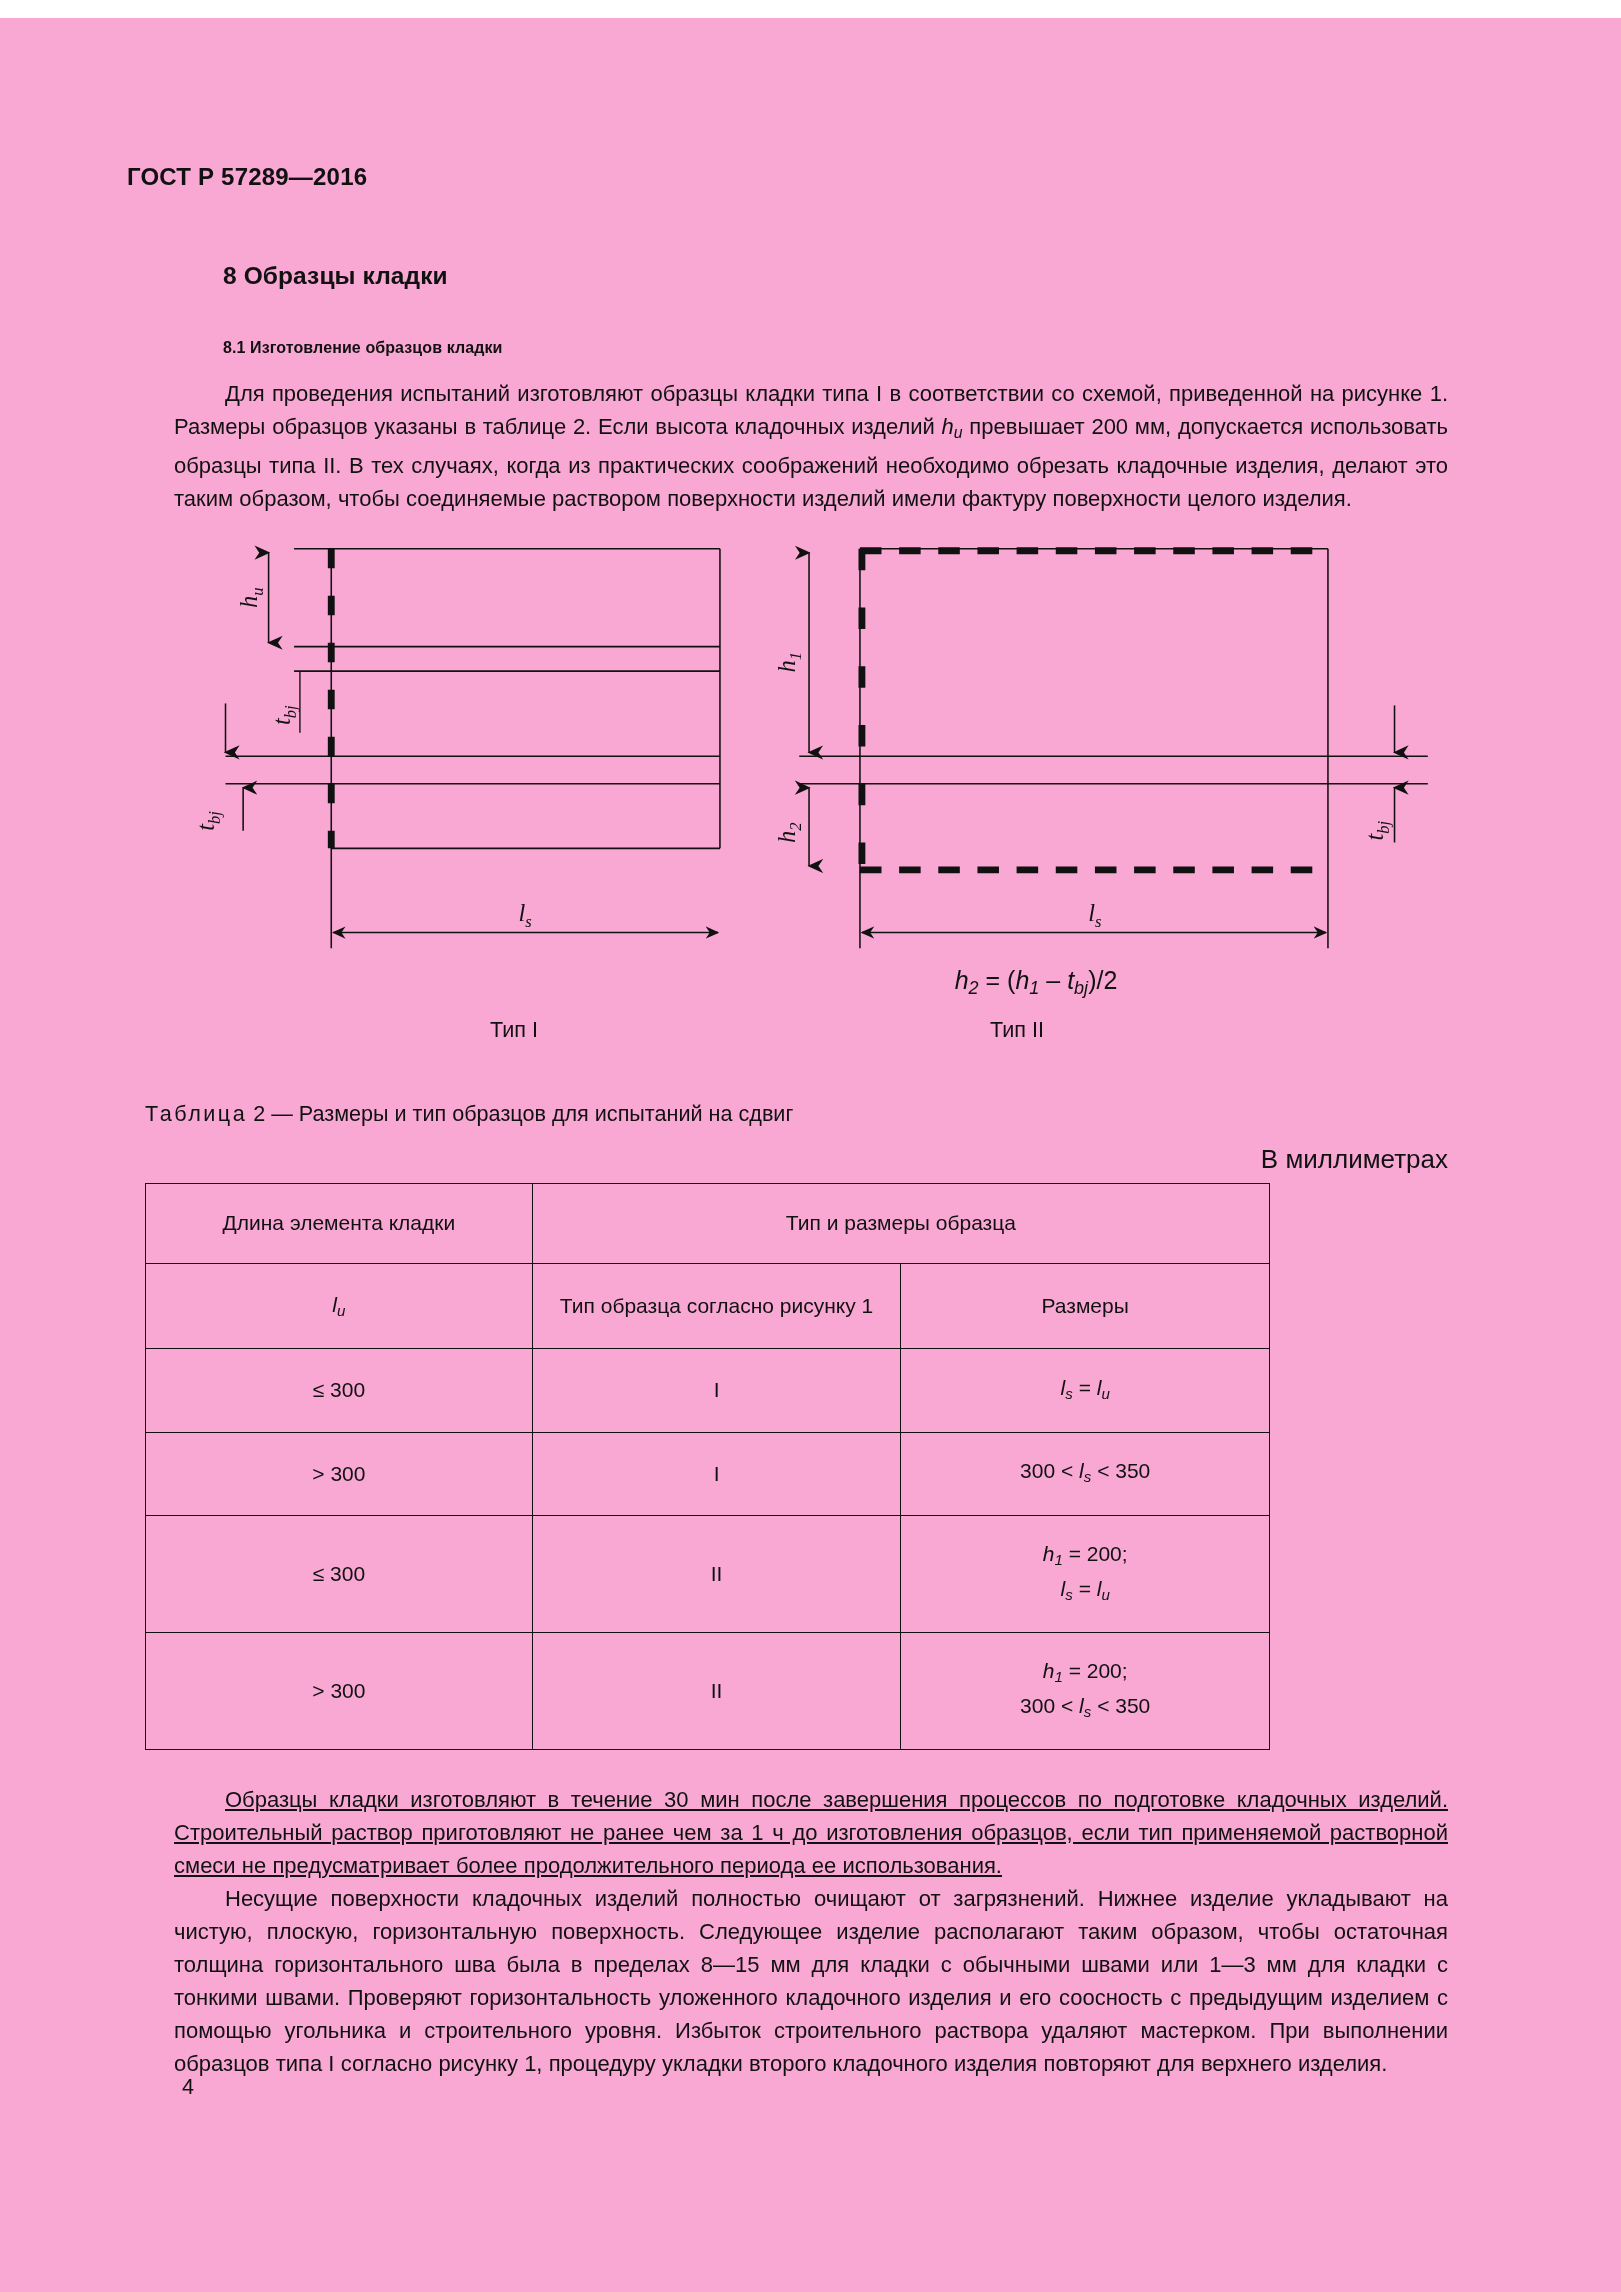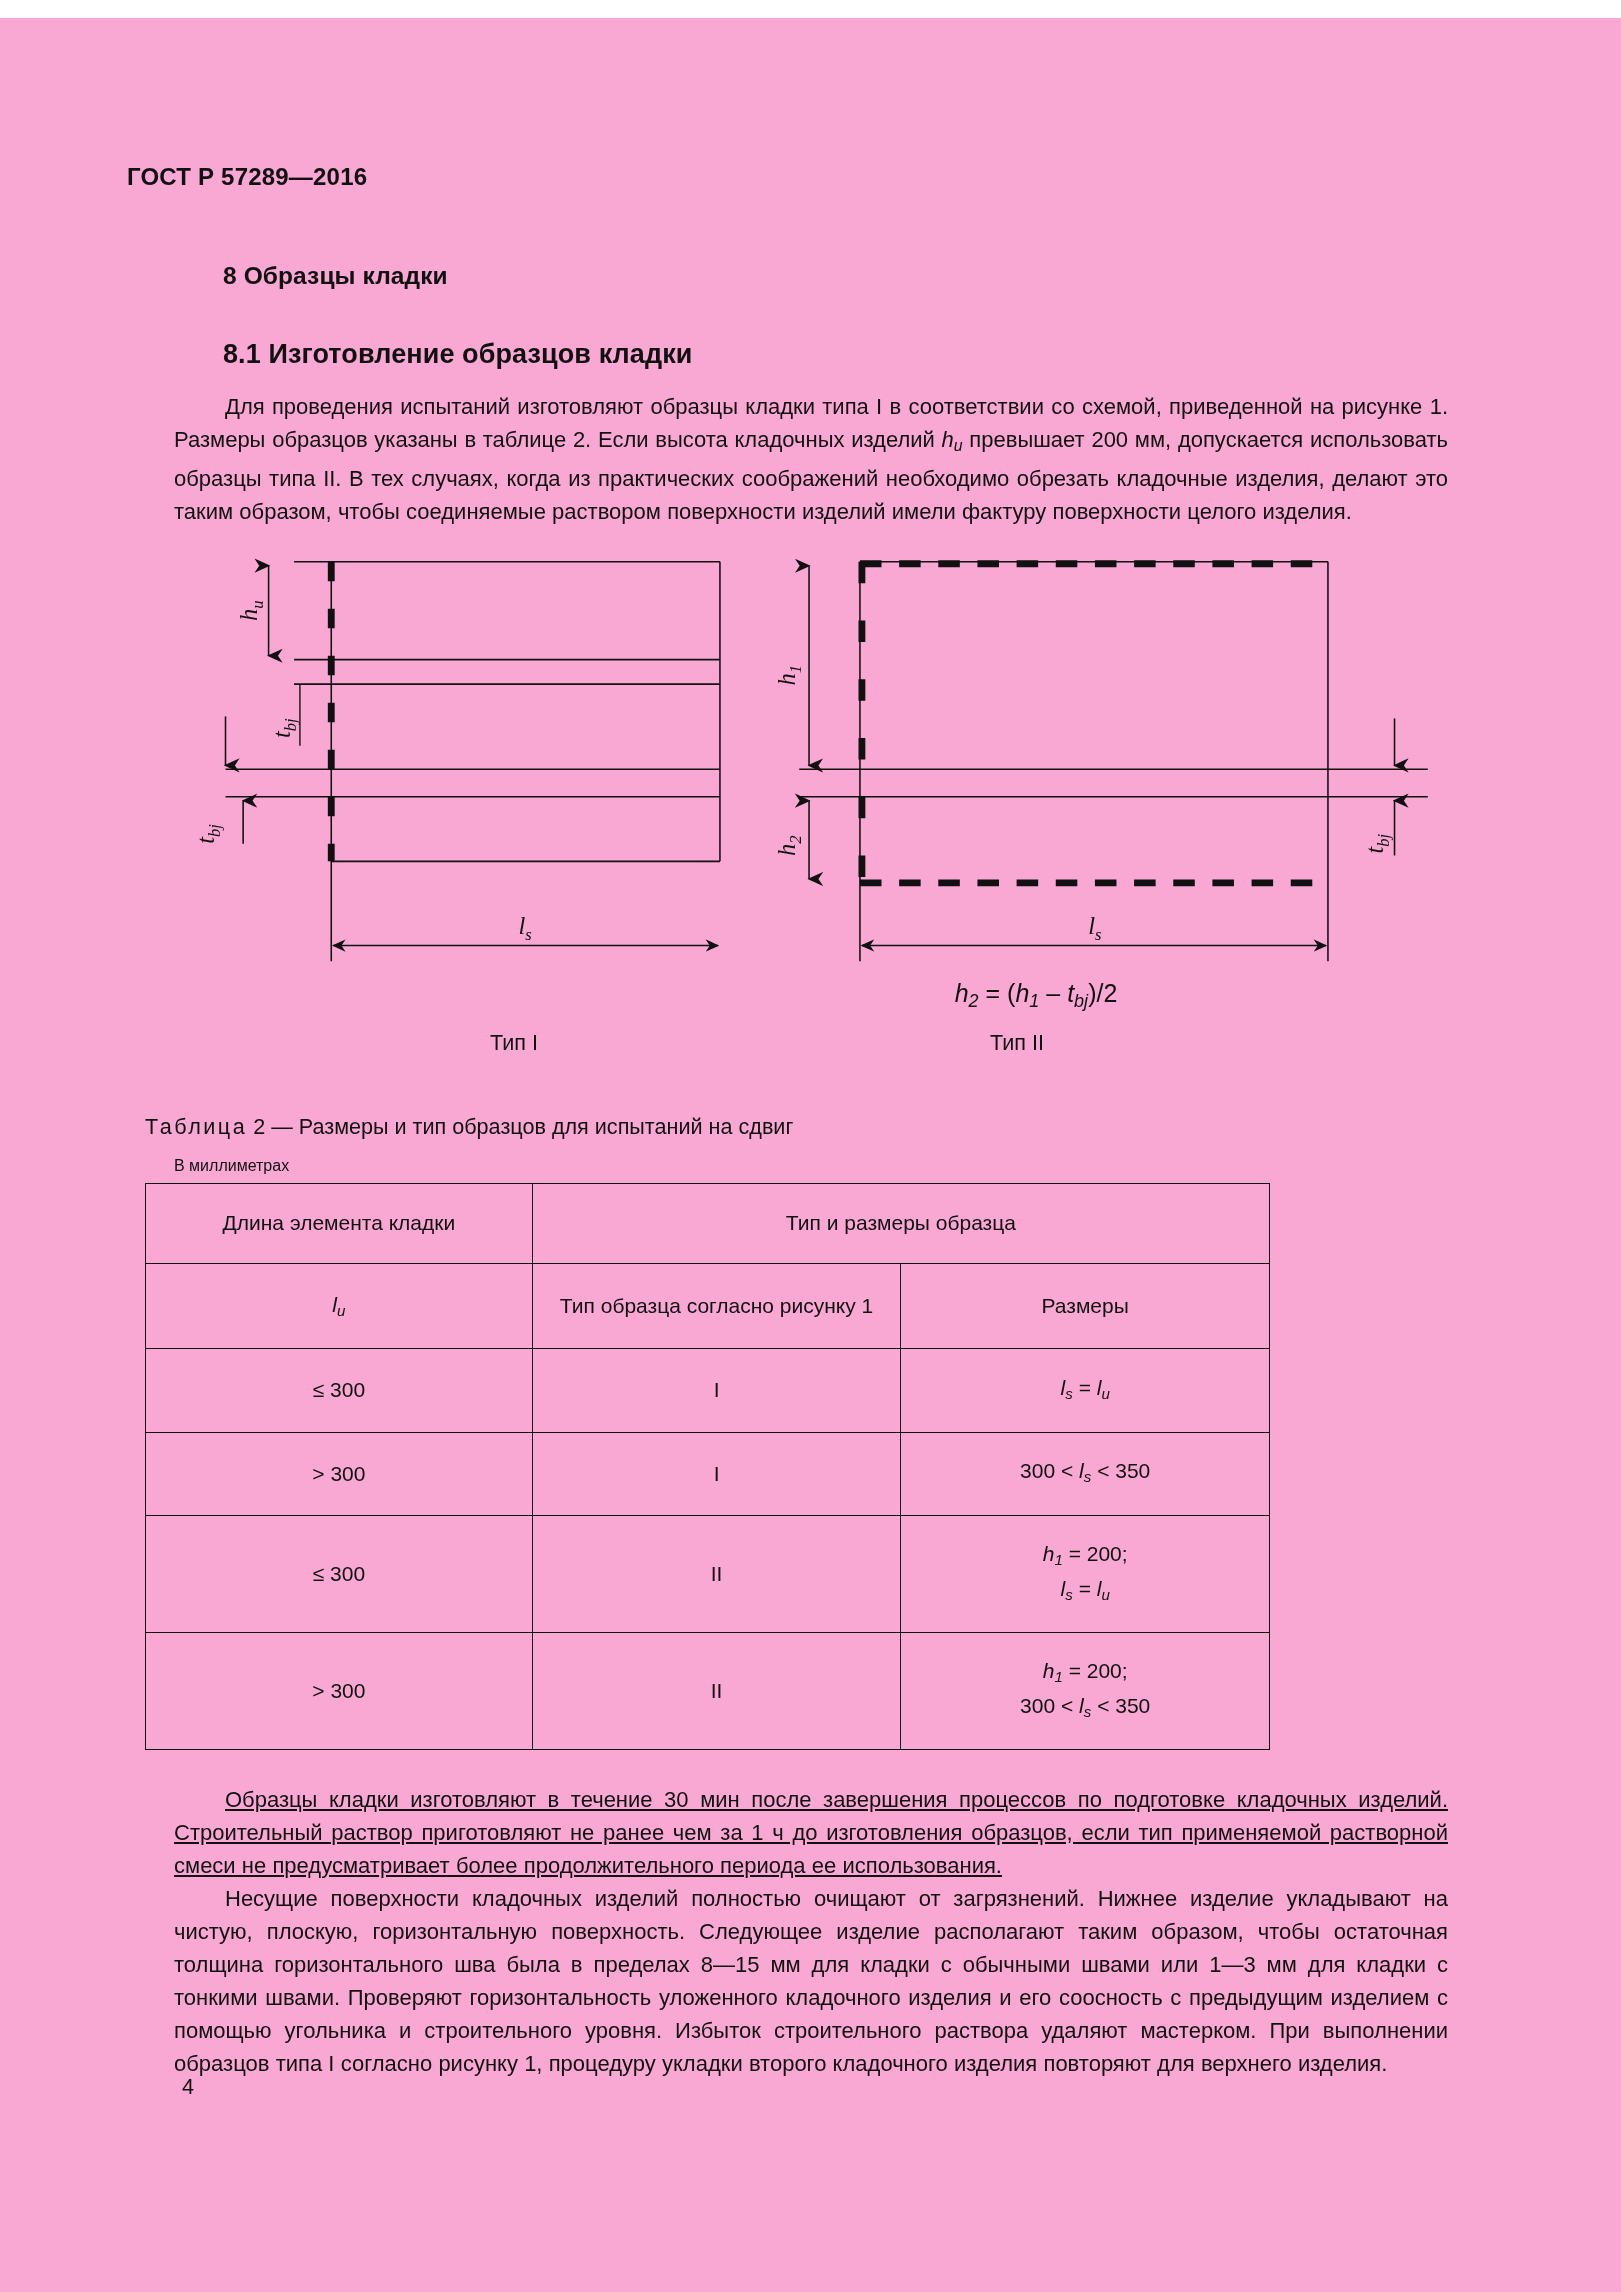--- a/index.html
+++ b/index.html
@@ -36,21 +36,21 @@
   }
 
   
   h1.sec-title {
     font-size: 24.5px;
     font-weight: bold;
     margin: 71px 0 0 49px;
     letter-spacing: 0.1px;
   }
   h2.subsec-title {
-    font-size: 27px;
+    font-size: 16px;
     font-weight: bold;
     margin: 49px 0 0 49px;
     letter-spacing: 0.1px;
   }
 
   
   p.body {
     font-size: 22px;
     line-height: 33px;
     text-align: justify;
@@ -117,21 +117,22 @@
   }
 
   
   .table-caption {
     font-size: 21.6px;
     margin-top: 51px;
     margin-left: -29px;
   }
   .table-caption .spaced { letter-spacing: 2.5px; }
   .units-note {
-    font-size: 16px;
+    font-size: 26px;
+    text-align: right;
     margin-top: 17.6px;
     margin-right: 0px;
   }
 
   table.gost {
     border-collapse: collapse;
     width: 1125px;
     margin-top: 7.8px;
     margin-left: -29px;
     table-layout: fixed;

